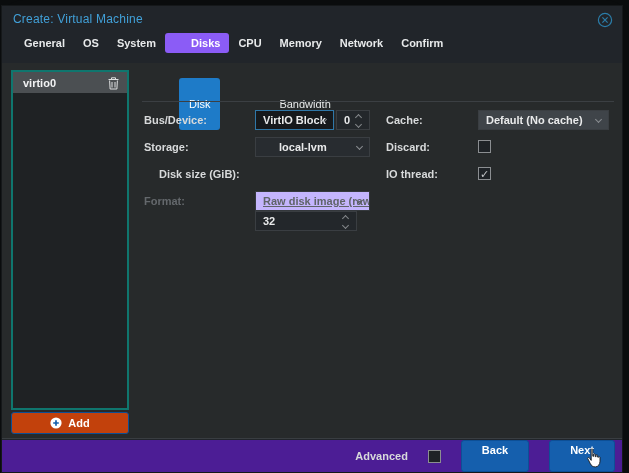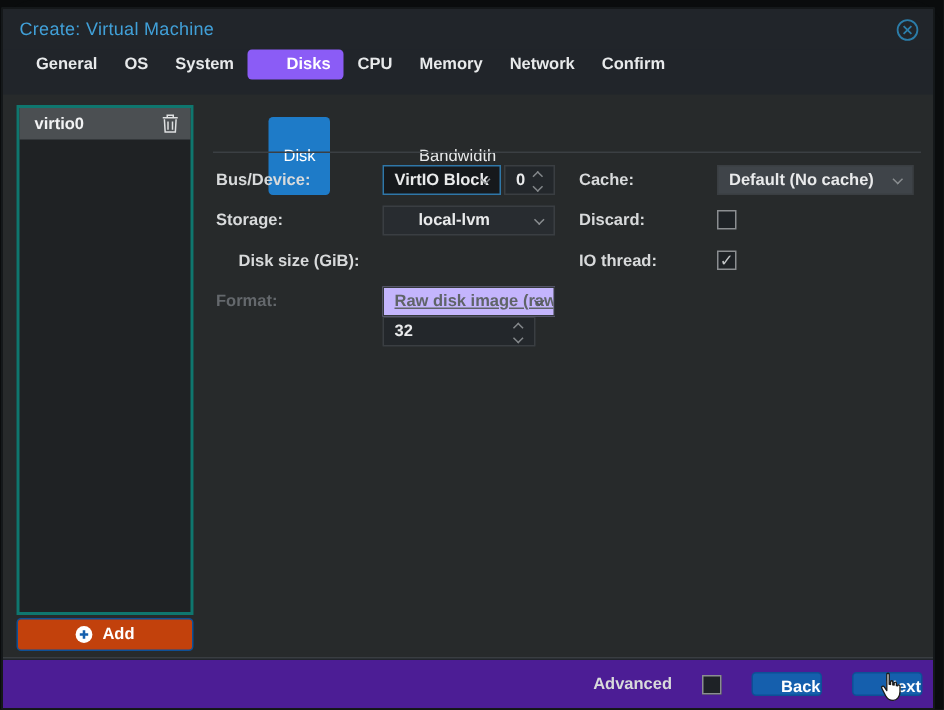--- a/index.html
+++ b/index.html
@@ -70,23 +70,23 @@
   .checkbox { position:absolute; width:13px; height:13px; background:#1e2226;
     border:1px solid #8b8e91; font-size:11px; line-height:12px; text-align:center;
     color:#c3c6c8; cursor:pointer; }
 
   
   .sep-footer { position:absolute; left:0; right:0; bottom:33px; height:1px; background:#393d41; }
   .footer { position:absolute; left:0; right:0; bottom:0; height:32px; background:#4c1d95;
     display:flex; align-items:center; justify-content:flex-end; padding-right:7px; gap:20px; }
   .adv-label { font-size:11px; font-weight:bold; color:#d8dadb; }
   .adv-check { position:static; }
-  .btn { height:16px; min-width:47px; padding:0 0; background:#155fad;
+  .btn { height:32px; min-width:47px; padding:0 20px; background:#155fad;
     border:1px solid #0d4f96; border-radius:3px; color:#fff; font-size:11px; font-weight:bold;
-    line-height:18px; text-align:right; cursor:pointer; }
+    line-height:18px; text-align:left; cursor:pointer; }
 
   .cursor { position:absolute; left:586px; top:448px; width:17px; height:21px; z-index:20;
     pointer-events:none; }
 </style>
 </head>
 <body>
 
 <div id="screen">
   <div class="dialog">
 

